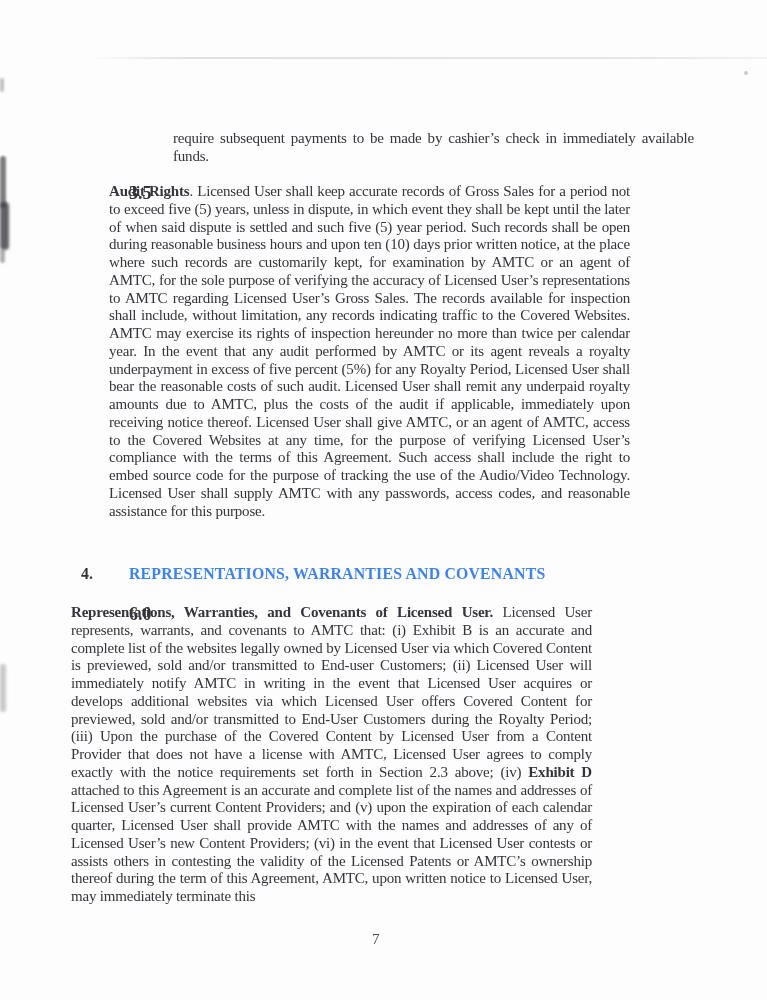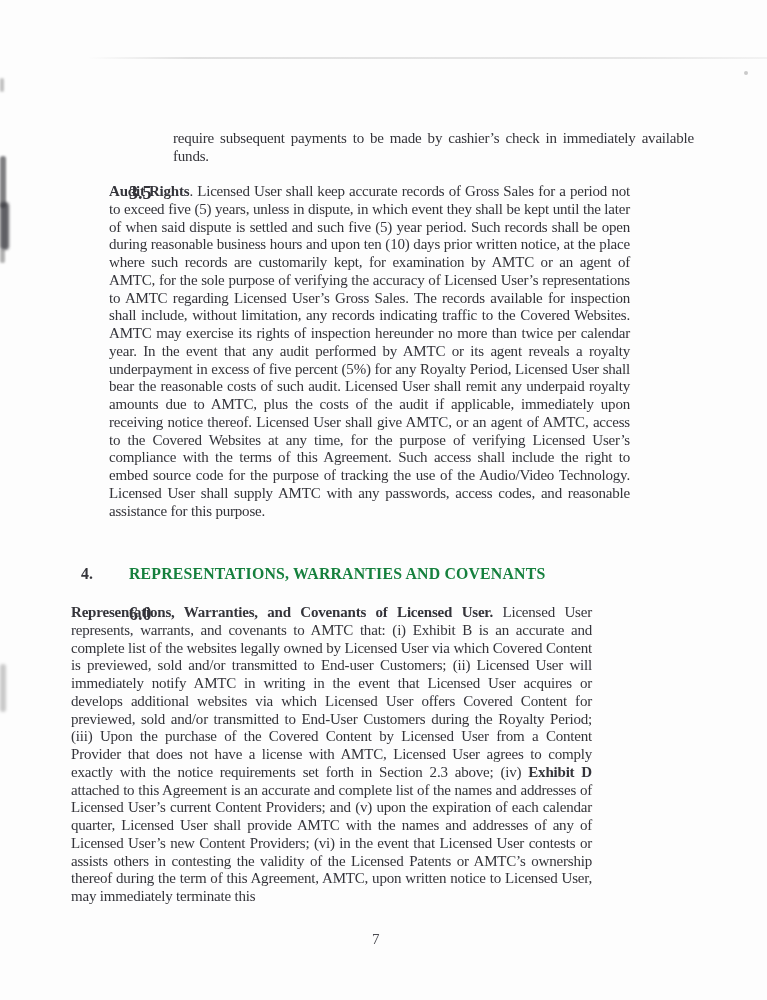--- a/index.html
+++ b/index.html
@@ -36,21 +36,21 @@
   .sec35-block .num { left: 129px; }
   .sec35-block .para { margin-left: 109px; width: 521px; }
 
   .heading4-block { top: 565px; }
   .heading4-block .num { left: 81px; font-size: 15.8px; }
   .heading4-block h2 {
     margin: 0 0 0 129px;
     font-size: 15.8px;
     font-weight: bold;
     letter-spacing: 0.2px;
-    color: #15803d;
+    color: #3b82f6;
   }
 
   .sec41-block   { top: 604px; }
   .sec41-block .num { left: 129px; }
   .sec41-block .para { margin-left: 71px; width: 521px; }
 
   .page-number {
     position: absolute;
     top: 931px;
     left: 372px;

